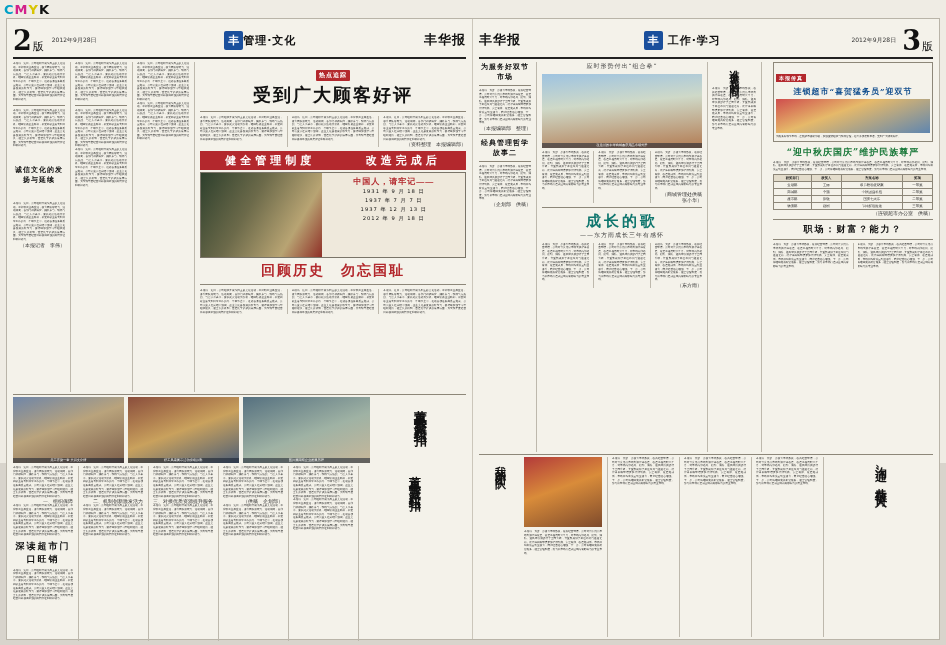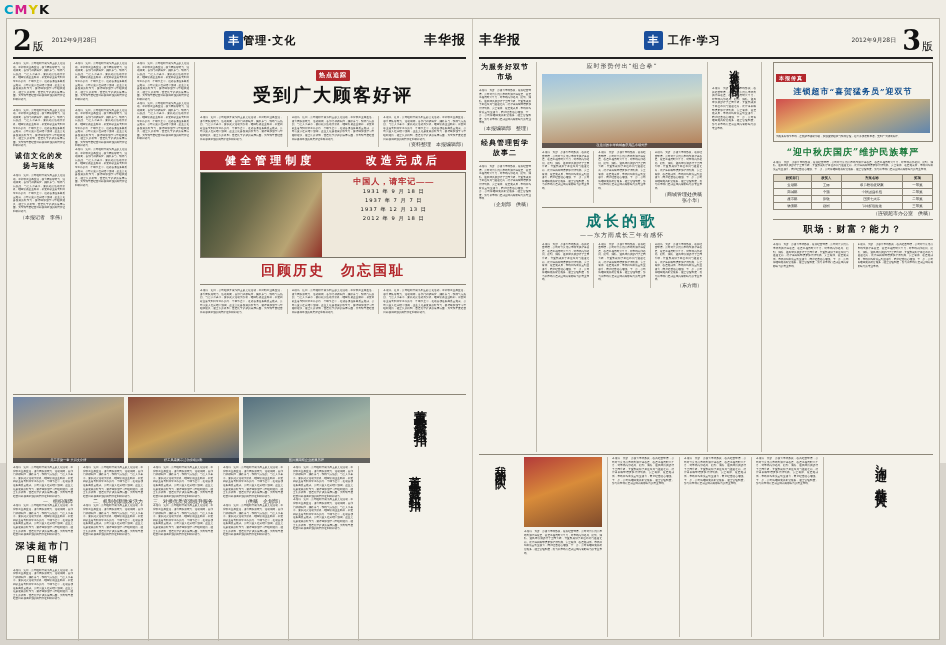--- a/index.html
+++ b/index.html
@@ -168,21 +168,21 @@
         <div class="mh-spacer"></div>
         <div class="mh-brand">丰华报</div>
       </div>
 
       <div class="cols" style="height:330px">
 
         <div class="col" style="max-width:52px">
           <div class="tx">本报讯　近日，公司组织开展系列主题文化活动，丰富职工业余生活，提升团队凝聚力。活动期间，各部门积极响应，踊跃参与，现场气氛热烈。与会人员表示，要以此次活动为契机，继续弘扬企业精神，把爱岗敬业落实到日常工作的每一个细节之中，推动各项任务高质量完成。公司负责人在总结中强调，企业文化是发展的软实力，要持续加强学习型组织建设，健全长效机制，营造比学赶超的浓厚氛围，为实现年度经营目标提供坚强的思想保证和精神动力。</div>
           <div class="rule"></div>
           <div class="tx">本报讯　近日，公司组织开展系列主题文化活动，丰富职工业余生活，提升团队凝聚力。活动期间，各部门积极响应，踊跃参与，现场气氛热烈。与会人员表示，要以此次活动为契机，继续弘扬企业精神，把爱岗敬业落实到日常工作的每一个细节之中，推动各项任务高质量完成。公司负责人在总结中强调，企业文化是发展的软实力，要持续加强学习型组织建设，健全长效机制，营造比学赶超的浓厚氛围，为实现年度经营目标提供坚强的思想保证和精神动力。</div>
-          <div class="sectitle" style="margin:3px 0">诚信文化的发扬与延续</div>
+          <div class="sectitle" style="margin:17px 0">诚信文化的发扬与延续</div>
           <div class="tx">本报讯　近日，公司组织开展系列主题文化活动，丰富职工业余生活，提升团队凝聚力。活动期间，各部门积极响应，踊跃参与，现场气氛热烈。与会人员表示，要以此次活动为契机，继续弘扬企业精神，把爱岗敬业落实到日常工作的每一个细节之中，推动各项任务高质量完成。公司负责人在总结中强调，企业文化是发展的软实力，要持续加强学习型组织建设，健全长效机制，营造比学赶超的浓厚氛围，为实现年度经营目标提供坚强的思想保证和精神动力。</div>
           <div class="byline">（本报记者　李伟）</div>
         </div>
         <div class="col vr" style="max-width:52px;padding-left:4px">
           <div class="tx">本报讯　近日，公司组织开展系列主题文化活动，丰富职工业余生活，提升团队凝聚力。活动期间，各部门积极响应，踊跃参与，现场气氛热烈。与会人员表示，要以此次活动为契机，继续弘扬企业精神，把爱岗敬业落实到日常工作的每一个细节之中，推动各项任务高质量完成。公司负责人在总结中强调，企业文化是发展的软实力，要持续加强学习型组织建设，健全长效机制，营造比学赶超的浓厚氛围，为实现年度经营目标提供坚强的思想保证和精神动力。</div>
           <div class="rule"></div>
           <div class="tx">本报讯　近日，公司组织开展系列主题文化活动，丰富职工业余生活，提升团队凝聚力。活动期间，各部门积极响应，踊跃参与，现场气氛热烈。与会人员表示，要以此次活动为契机，继续弘扬企业精神，把爱岗敬业落实到日常工作的每一个细节之中，推动各项任务高质量完成。公司负责人在总结中强调，企业文化是发展的软实力，要持续加强学习型组织建设，健全长效机制，营造比学赶超的浓厚氛围，为实现年度经营目标提供坚强的思想保证和精神动力。</div>
           <div class="tx">本报讯　近日，公司组织开展系列主题文化活动，丰富职工业余生活，提升团队凝聚力。活动期间，各部门积极响应，踊跃参与，现场气氛热烈。与会人员表示，要以此次活动为契机，继续弘扬企业精神，把爱岗敬业落实到日常工作的每一个细节之中，推动各项任务高质量完成。公司负责人在总结中强调，企业文化是发展的软实力，要持续加强学习型组织建设，健全长效机制，营造比学赶超的浓厚氛围，为实现年度经营目标提供坚强的思想保证和精神动力。</div>
         </div>
         <div class="col vr" style="max-width:52px;padding-left:4px">

